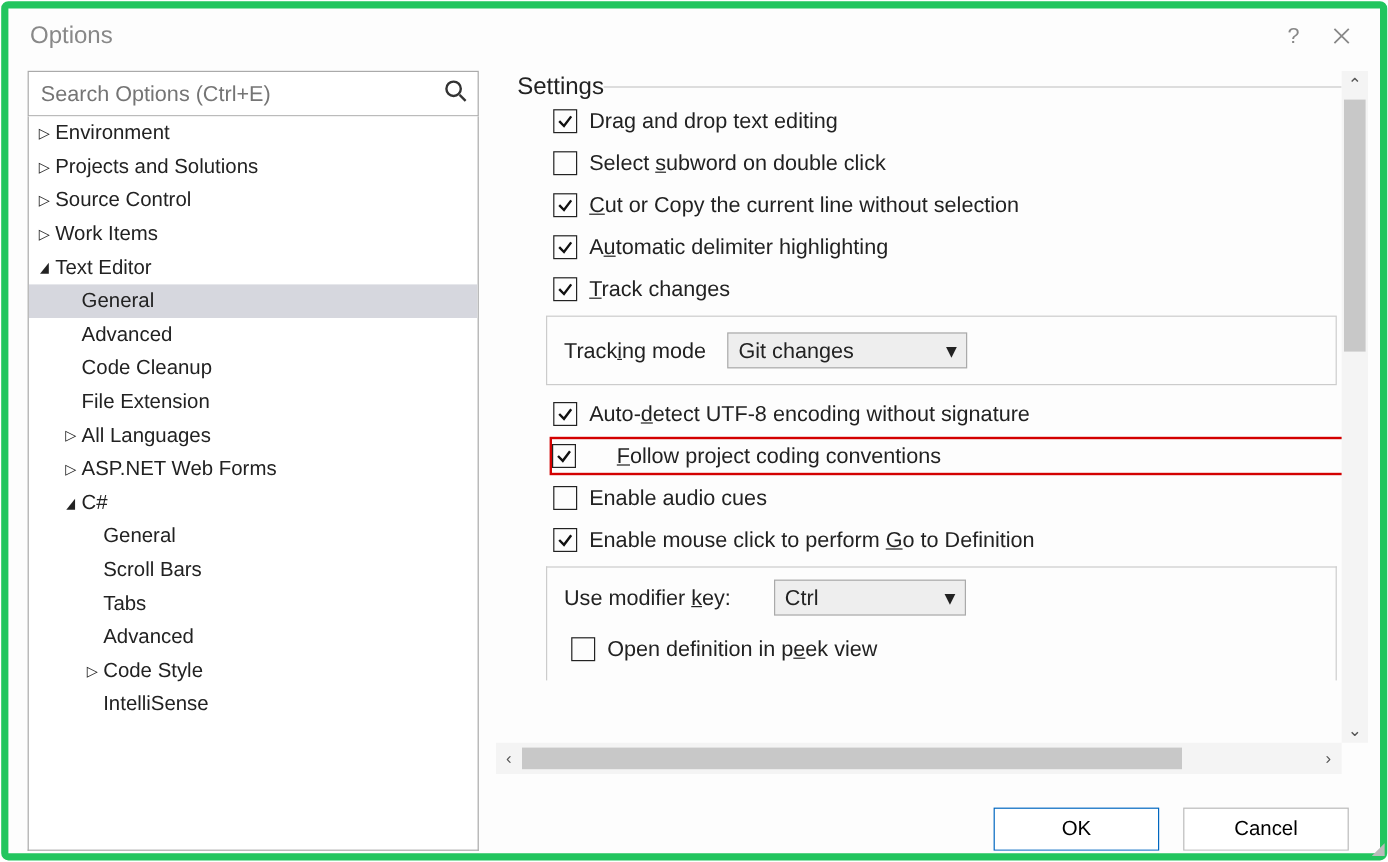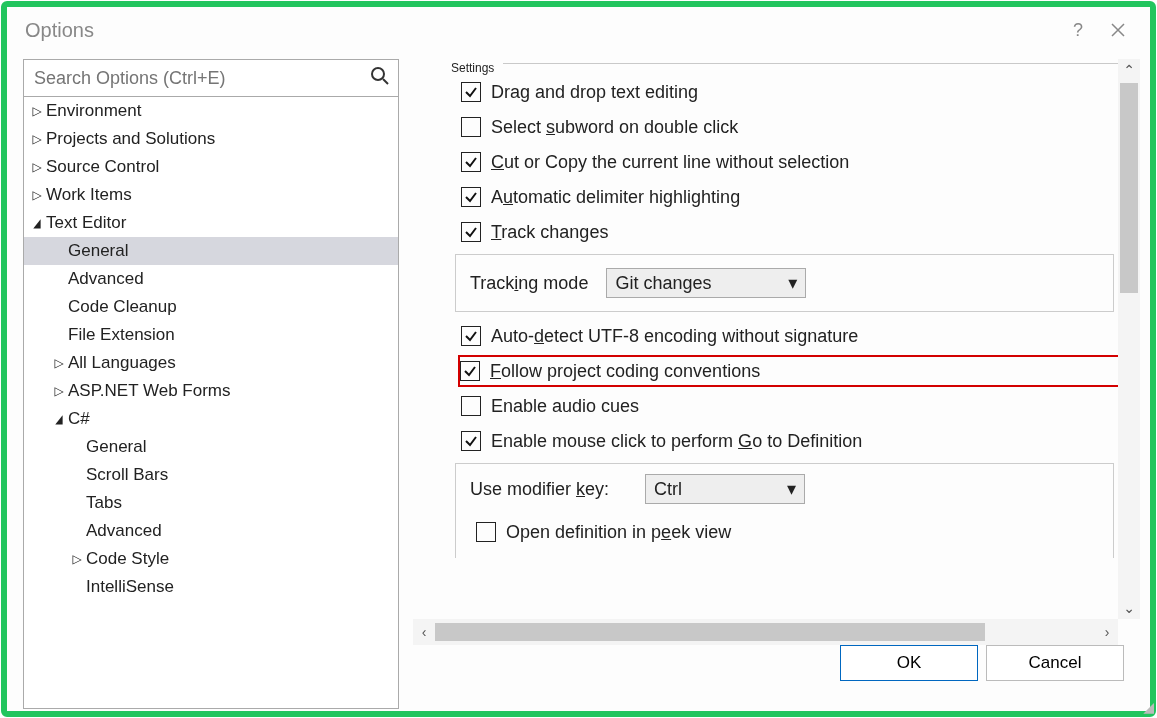--- a/index.html
+++ b/index.html
@@ -148,22 +148,22 @@
       width: 22px;
       height: 22px;
       display:flex;
       align-items:center;
       justify-content:center;
       font-size: 14px;
       color: #555;
     }
     .ghead {
       margin-top: 2px;
-      margin-left: 20px;
-      font-size: 12px;
+      margin-left: 0;
+      font-size: 20px;
     }
     .group-line {
       border-top: 1px solid #c9c9c9;
       margin-top: -12px;
       margin-bottom: 12px;
     }
     .cbrow {
       display: flex;
       align-items: center;
       margin: 3px 0 3px 30px;
@@ -176,20 +176,21 @@
       border: 1.5px solid #222;
       display: inline-flex;
       align-items: center;
       justify-content: center;
       margin-right: 10px;
     }
     .chk svg { display: block; }
     .highlight {
       border: 2.5px solid #d30000;
       padding-right: 6px;
+      gap: 24px;
     }
     .sub {
       border: 1px solid #ccc;
       margin: 6px 26px 8px 24px;
       padding: 13px 14px;
       display: flex;
       align-items: center;
       font-size: 18px;
     }
     .sub label { margin-right: 18px; }
@@ -201,23 +202,23 @@
       padding: 0 8px;
       display: flex;
       align-items: center;
       justify-content: space-between;
     }
     .u { text-decoration: underline; }
     .footer {
       height: 64px;
       display: flex;
       justify-content: flex-end;
-      align-items: flex-start;
+      align-items: flex-end;
       padding-right: 16px;
-      gap: 8px;
+      gap: 20px;
     }
     .btn {
       width: 138px;
       height: 36px;
       border: 1px solid #bbb;
       background: #fff;
       font-size: 17px;
     }
     .btn.primary { border: 1.5px solid #0067c0; }
     .grip {

